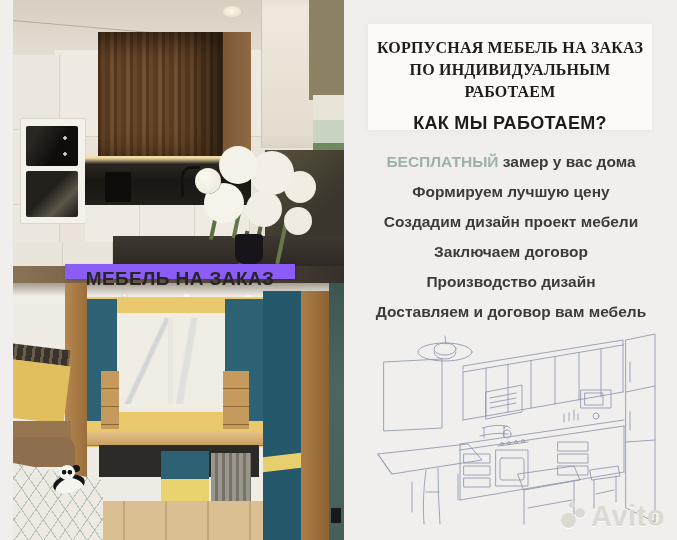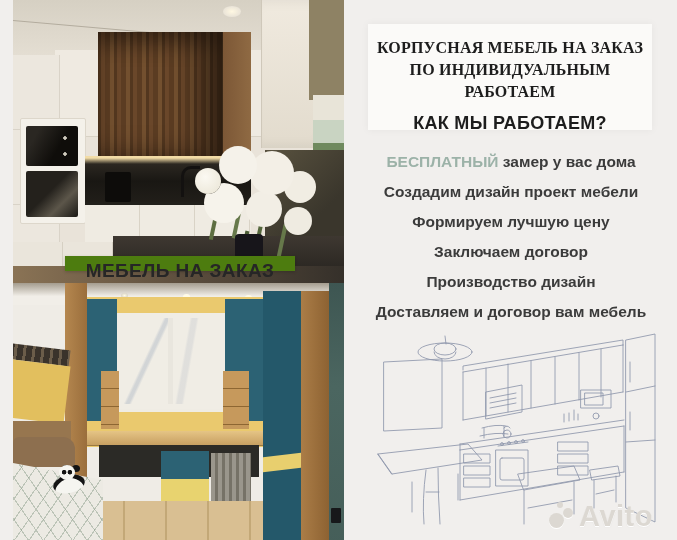--- a/index.html
+++ b/index.html
@@ -45,21 +45,21 @@
   .k-window{left:300px;top:95px;width:31px;height:140px;
     background:linear-gradient(180deg,#e8e4d8 0 18%,#c9d4c2 18% 34%,#6f8a5e 34% 55%,#e3ddca 55% 68%,#6f94a2 68% 80%,#47423a 80%);}
   .k-mirror{left:252px;top:150px;width:79px;height:92px;background:linear-gradient(135deg,#59523f,#3a362c 70%);}
   .k-bouquet-greens{left:200px;top:200px;width:4px;height:40px;background:#5d6e41;transform:rotate(12deg);
     box-shadow:22px -6px 0 0 #66784a,46px 2px 0 0 #55673d,70px 10px 0 0 #66784a,34px 24px 0 0 #4c5d36;}
   .k-flower{left:182px;top:168px;width:26px;height:26px;border-radius:50%;background:radial-gradient(circle at 40% 35%,#fbf9f2,#e9e4d4);
     box-shadow:30px -16px 0 6px #f5f2ea,64px -8px 0 9px #f3efe6,92px 6px 0 3px #f1ede3,16px 22px 0 7px #f6f3eb,56px 28px 0 5px #f2eee5,90px 40px 0 1px #efebe1;}
   .k-vase{left:222px;top:234px;width:28px;height:30px;background:#17151a;border-radius:4px 4px 9px 9px;}
 
   
-  .photo-label{left:52px;top:256px;width:230px;height:15px;background:#4d7c0f;box-shadow:0 1px 3px rgba(0,0,0,.18);
+  .photo-label{left:52px;top:264px;width:230px;height:15px;background:#8b5cf6;box-shadow:0 1px 3px rgba(0,0,0,.18);
     text-align:center;line-height:29px;font-size:19px;font-weight:bold;letter-spacing:.4px;color:#262626;z-index:5;}
 
   
   .r-ceiling{left:0;top:0;width:331px;height:22px;background:linear-gradient(180deg,#a49c8e,#f1eee8 60%);}
   .r-spot{left:108px;top:10px;width:7px;height:5px;border-radius:50%;background:radial-gradient(#fffbe8,#c9c4b8);
     box-shadow:62px 1px 0 0 #fffbe8,124px 2px 0 0 #fffbe8;}
   .r-wallyellow{left:70px;top:14px;width:180px;height:150px;background:#eac96e;}
   .r-tealleft{left:58px;top:16px;width:46px;height:122px;background:#2c6274;}
   .r-tealright{left:212px;top:16px;width:38px;height:122px;background:#2c6274;}
   .r-window{left:104px;top:30px;width:108px;height:96px;background:#f0ede5;box-shadow:0 3px 0 #efece4;}
@@ -96,21 +96,21 @@
 
   
   .header-card{left:368px;top:24px;width:284px;height:106px;background:#fbfaf8;box-shadow:0 0 8px rgba(0,0,0,.05);text-align:center;}
   .title-line{font-family:"Liberation Serif",serif;font-weight:bold;font-size:16px;line-height:22px;color:#1d1d1d;letter-spacing:.2px;}
   .title-line:first-child{margin-top:13px;}
   .how-title{margin-top:10px;font-size:18px;font-weight:bold;color:#1d1d1d;letter-spacing:.3px;}
   .steps{left:345px;top:147px;width:332px;text-align:center;}
   .step{height:30px;line-height:30px;font-size:15.5px;font-weight:bold;color:#3b3b3b;}
   .step .hl{color:#9cb2a8;text-align:right;}
   .sketch{left:368px;top:332px;width:292px;height:198px;}
-  .watermark{right:24px;bottom:6px;height:36px;display:flex;align-items:center;color:#dcd8d2;
+  .watermark{right:12px;bottom:6px;height:36px;display:flex;align-items:center;color:#dcd8d2;
     font-weight:bold;font-size:29px;letter-spacing:.5px;text-shadow:0 1px 0 #fff,0 1px 2px rgba(0,0,0,.06);}
   .wm-dots{position:relative;width:26px;height:28px;margin-right:4px;}
   .wm-dot-big{position:absolute;left:0;bottom:2px;width:15px;height:15px;border-radius:50%;background:#dcd8d2;box-shadow:0 1px 0 #fff;}
   .wm-dot-mid{position:absolute;left:14px;top:6px;width:10px;height:10px;border-radius:50%;background:#dcd8d2;box-shadow:0 1px 0 #fff;}
   .wm-dot-sm{position:absolute;left:8px;top:0;width:6px;height:6px;border-radius:50%;background:#dcd8d2;}
 </style>
 </head>
 <body>
 
 <div class="canvas">
@@ -183,22 +183,22 @@
   </div>
 
   <div class="abs header-card">
     <div class="title-line">КОРПУСНАЯ МЕБЕЛЬ НА ЗАКАЗ</div>
     <div class="title-line">ПО ИНДИВИДУАЛЬНЫМ РАБОТАЕМ</div>
     <div class="how-title">КАК МЫ РАБОТАЕМ?</div>
   </div>
 
   <div class="abs steps">
     <div class="step"><span class="hl">БЕСПЛАТНЫЙ</span><span> замер у вас дома</span></div>
+    <div class="step"><span>Формируем лучшую цену</span></div>
     <div class="step"><span>Создадим дизайн проект мебели</span></div>
-    <div class="step"><span>Формируем лучшую цену</span></div>
     <div class="step"><span>Заключаем договор</span></div>
     <div class="step"><span>Производство дизайн</span></div>
     <div class="step"><span>Доставляем и договор вам мебель</span></div>
   </div>
 
   <svg class="abs sketch" viewBox="0 0 292 198" fill="none" stroke="#8e97ac" stroke-opacity=".85" stroke-width="1" stroke-linecap="round" stroke-linejoin="round">
     <g>
       <path d="M77 4 l1 8"></path>
         <ellipse cx="77" cy="20" rx="27" ry="9"></ellipse>
         <ellipse cx="77" cy="17" rx="11" ry="6"></ellipse>

